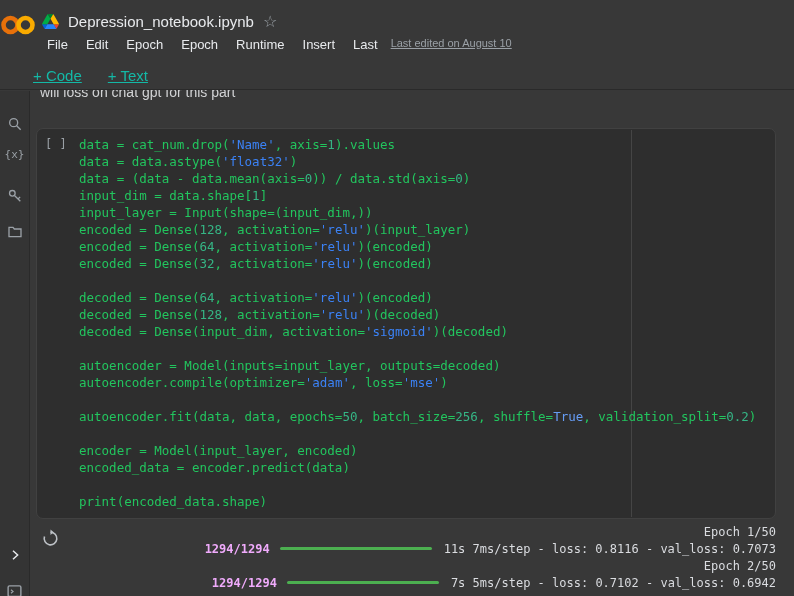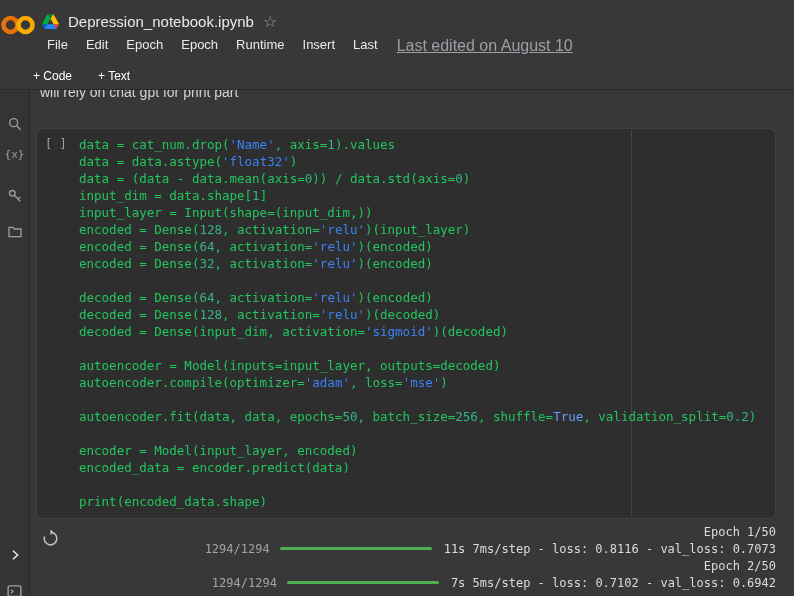--- a/index.html
+++ b/index.html
@@ -7,28 +7,28 @@
        font-family:"Liberation Sans",sans-serif;-webkit-font-smoothing:antialiased;}
 
   
   .header{position:absolute;top:0;left:0;right:0;height:62px;background:#383838;z-index:4;}
   .logo{position:absolute;left:0px;top:10px;width:38px;height:30px;display:flex;align-items:center;}
   .title-row{position:absolute;left:42px;top:10px;display:flex;align-items:center;gap:9px;height:22px;}
   .nb-title{color:#e8eaed;font-size:15px;font-weight:500;cursor:pointer;}
   .star{color:#9aa0a6;font-size:16px;cursor:pointer;}
   .menu-row{position:absolute;left:38px;top:37px;display:flex;align-items:flex-start;height:22px;}
   .menu-item{color:#e8eaed;font-size:13px;padding:0 9px;cursor:pointer;white-space:nowrap;}
-  .last-edited{color:#9aa0a6;font-size:16px;text-decoration:underline;margin-left:10px;cursor:pointer;white-space:nowrap;}
+  .last-edited{color:#9aa0a6;font-size:11px;text-decoration:underline;margin-left:4px;cursor:pointer;white-space:nowrap;}
 
   
   .toolbar{position:absolute;top:62px;left:0;right:0;height:28px;background:#383838;
            border-bottom:1px solid #2a2a2a;z-index:3;display:flex;align-items:center;
            padding-left:33px;gap:26px;box-sizing:border-box;}
-  .tb-btn{color:#ffffff;font-size:12px;background:none;border:none;cursor:pointer;
-          font-family:"Liberation Sans",sans-serif;padding:0;}
+  .tb-btn{color:#14b8a6;font-size:15px;background:none;border:none;cursor:pointer;
+          font-family:"Liberation Sans",sans-serif;padding:0;text-decoration:underline;}
 
   
   .sidebar{position:absolute;left:0;top:91px;bottom:0;width:29px;background:#343434;
            border-right:1px solid #2a2a2a;z-index:2;}
   .sb-icon{width:29px;height:30px;display:flex;align-items:center;justify-content:center;cursor:pointer;}
   .sb-search{margin-top:18px;}
   .sb-secrets{margin-top:12px;}
   .sb-files{margin-top:6px;}
   .sb-vars{color:#9aa0a6;font-size:11px;font-family:"DejaVu Sans Mono",monospace;}
   .sb-expand{position:absolute;bottom:26px;left:0;}
@@ -51,21 +51,21 @@
   .tok-s{color:#3b82f6;}
   .tok-n{color:#35b585;}
   .tok-k{color:#669df6;}
 
   
   .output{position:absolute;left:36px;top:524px;width:740px;z-index:1;text-align:right;}
   .out-gutter{position:absolute;left:5px;top:5px;cursor:pointer;}
   .out-lines{margin-left:42px;font-family:"DejaVu Sans Mono",monospace;font-size:12px;
              line-height:17px;color:#dadce0;white-space:nowrap;}
   .out-line{height:17px;}
-  .out-count{font-weight:normal;color:#a3a3a3;}
+  .out-count{font-weight:bold;color:#f0abfc;}
   .out-bar{display:inline-block;width:152px;height:3px;background:#4caf50;border-radius:2px;
            vertical-align:middle;margin:0 12px 2px 10px;}
 </style>
 </head>
 <body>
 
 <div class="app">
 
   <div class="header">
     <div class="logo">
@@ -133,21 +133,21 @@
       </svg>
     </div>
     <div class="sb-icon sb-terminal">
       <svg width="17" height="17" viewBox="0 0 24 24">
         <rect x="3" y="4" width="18" height="15" rx="2" stroke="#9aa0a6" stroke-width="2" fill="none"></rect>
         <path d="M7 9.5l3 2.5-3 2.5" stroke="#9aa0a6" stroke-width="1.6" fill="none"></path>
       </svg>
     </div>
   </div>
 
-  <div class="markdown-text">will rely on chat gpt for print part</div>
+  <div class="markdown-text">will loss on chat gpt for this part</div>
 
   <div class="cell">
     <div class="run-btn">[ ]</div>
     <div class="ruler"></div>
     <div class="code"><div class="code-line"><span class="tok-p">data = cat_num.drop(</span><span class="tok-s">'Name'</span><span class="tok-p">, axis=</span><span class="tok-n">1</span><span class="tok-p">).values</span></div><div class="code-line"><span class="tok-p">data = data.astype(</span><span class="tok-s">'float32'</span><span class="tok-p">)</span></div><div class="code-line"><span class="tok-p">data = (data - data.mean(axis=</span><span class="tok-n">0</span><span class="tok-p">)) / data.std(axis=</span><span class="tok-n">0</span><span class="tok-p">)</span></div><div class="code-line"><span class="tok-p">input_dim = data.shape[</span><span class="tok-n">1</span><span class="tok-p">]</span></div><div class="code-line"><span class="tok-p">input_layer = Input(shape=(input_dim,))</span></div><div class="code-line"><span class="tok-p">encoded = Dense(</span><span class="tok-n">128</span><span class="tok-p">, activation=</span><span class="tok-s">'relu'</span><span class="tok-p">)(input_layer)</span></div><div class="code-line"><span class="tok-p">encoded = Dense(</span><span class="tok-n">64</span><span class="tok-p">, activation=</span><span class="tok-s">'relu'</span><span class="tok-p">)(encoded)</span></div><div class="code-line"><span class="tok-p">encoded = Dense(</span><span class="tok-n">32</span><span class="tok-p">, activation=</span><span class="tok-s">'relu'</span><span class="tok-p">)(encoded)</span></div><div class="code-line">&nbsp;</div><div class="code-line"><span class="tok-p">decoded = Dense(</span><span class="tok-n">64</span><span class="tok-p">, activation=</span><span class="tok-s">'relu'</span><span class="tok-p">)(encoded)</span></div><div class="code-line"><span class="tok-p">decoded = Dense(</span><span class="tok-n">128</span><span class="tok-p">, activation=</span><span class="tok-s">'relu'</span><span class="tok-p">)(decoded)</span></div><div class="code-line"><span class="tok-p">decoded = Dense(input_dim, activation=</span><span class="tok-s">'sigmoid'</span><span class="tok-p">)(decoded)</span></div><div class="code-line">&nbsp;</div><div class="code-line"><span class="tok-p">autoencoder = Model(inputs=input_layer, outputs=decoded)</span></div><div class="code-line"><span class="tok-p">autoencoder.compile(optimizer=</span><span class="tok-s">'adam'</span><span class="tok-p">, loss=</span><span class="tok-s">'mse'</span><span class="tok-p">)</span></div><div class="code-line">&nbsp;</div><div class="code-line"><span class="tok-p">autoencoder.fit(data, data, epochs=</span><span class="tok-n">50</span><span class="tok-p">, batch_size=</span><span class="tok-n">256</span><span class="tok-p">, shuffle=</span><span class="tok-k">True</span><span class="tok-p">, validation_split=</span><span class="tok-n">0.2</span><span class="tok-p">)</span></div><div class="code-line">&nbsp;</div><div class="code-line"><span class="tok-p">encoder = Model(input_layer, encoded)</span></div><div class="code-line"><span class="tok-p">encoded_data = encoder.predict(data)</span></div><div class="code-line">&nbsp;</div><div class="code-line"><span class="tok-p">print(encoded_data.shape)</span></div></div>
   </div>
 
   <div class="output">
     <div class="out-gutter">
       <svg width="19" height="19" viewBox="0 0 24 24">

